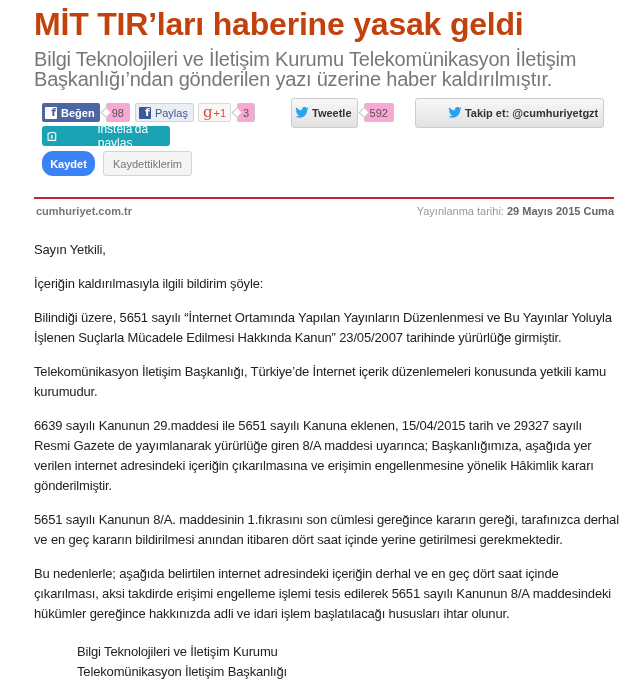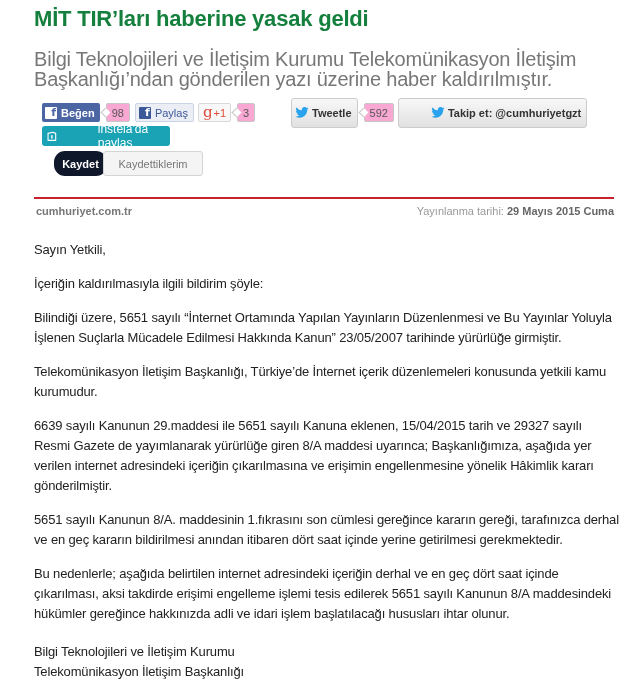--- a/index.html
+++ b/index.html
@@ -18,23 +18,23 @@
     .article {
       position: absolute;
       left: 34px;
       top: 0;
       width: 580px;
     }
     .title {
       position: absolute;
       left: 0;
       top: 6px;
-      font-size: 22px;
-      font-weight: bold;
-      color: #15803d;
+      font-size: 32px;
+      font-weight: bold;
+      color: #c2410c;
       letter-spacing: -0.2px;
       white-space: nowrap;
       margin: 0;
     }
     .subtitle {
       position: absolute;
       left: 0;
       top: 41px;
       width: 580px;
       font-size: 20px;
@@ -173,34 +173,33 @@
       margin-right: 6px;
     }
 
     .btn-kaydet {
       position: absolute;
       left: 42px;
       top: 151px;
       height: 25px;
       width: 53px;
       display: flex; align-items: center; justify-content: center;
-      background: #0f172a;
+      background: #3b82f6;
       border-radius: 11px;
       color: #fff;
       font-size: 11px;
       font-weight: bold;
       box-sizing: border-box;
-      margin-left: 12px;
     }
     .btn-kaydettiklerim {
       position: absolute;
       left: 103px;
       top: 151px;
       height: 25px;
-      width: 100px;
+      width: 89px;
       display: flex; align-items: center; justify-content: center;
       background: #f4f4f4;
       border: 1px solid #d4d4d4;
       border-radius: 3px;
       color: #777;
       font-size: 11px;
       box-sizing: border-box;
     }
 
     .red-rule {
@@ -272,21 +271,21 @@
 </div>
 
 <div class="social-row" style="left:291px;">
   <div class="btn-tw">
     <svg class="tw-bird" viewBox="0 0 24 20">
       <path fill="#2aa3ef" d="M24 2.4a9.8 9.8 0 0 1-2.8.8A4.9 4.9 0 0 0 23.3.4a9.8 9.8 0 0 1-3.1 1.2A4.9 4.9 0 0 0 11.8 6 14 14 0 0 1 1.7.9a4.9 4.9 0 0 0 1.5 6.6 4.9 4.9 0 0 1-2.2-.6 4.9 4.9 0 0 0 3.9 4.9 4.9 4.9 0 0 1-2.2.1 4.9 4.9 0 0 0 4.6 3.4A9.9 9.9 0 0 1 0 17.3 14 14 0 0 0 7.5 19.5c9.1 0 14-7.5 14-14v-.6A10 10 0 0 0 24 2.4z"></path>
     </svg>
     <span>Tweetle</span>
   </div>
   <div class="count-bubble">592</div>
-  <div class="btn-tw" style="margin-left:4px;padding-left:32px;">
+  <div class="btn-tw" style="margin-left:21px;padding-left:32px;">
     <svg class="tw-bird" viewBox="0 0 24 20">
       <path fill="#2aa3ef" d="M24 2.4a9.8 9.8 0 0 1-2.8.8A4.9 4.9 0 0 0 23.3.4a9.8 9.8 0 0 1-3.1 1.2A4.9 4.9 0 0 0 11.8 6 14 14 0 0 1 1.7.9a4.9 4.9 0 0 0 1.5 6.6 4.9 4.9 0 0 1-2.2-.6 4.9 4.9 0 0 0 3.9 4.9 4.9 4.9 0 0 1-2.2.1 4.9 4.9 0 0 0 4.6 3.4A9.9 9.9 0 0 1 0 17.3 14 14 0 0 0 7.5 19.5c9.1 0 14-7.5 14-14v-.6A10 10 0 0 0 24 2.4z"></path>
     </svg>
     <span>Takip et: @cumhuriyetgzt</span>
   </div>
 </div>
 
 <div class="btn-instela">
   <svg class="instela-icon" viewBox="0 0 14 14">
     <path d="M1.5 2.5 L8.5 1 L12.5 2.5 L12.5 12.5 L1.5 12.5 Z" fill="none" stroke="#fff" stroke-width="1.6" stroke-linejoin="round"></path>
@@ -306,17 +305,17 @@
 </div>
 
 <div class="body">
   <p>Sayın Yetkili,</p>
   <p>İçeriğin kaldırılmasıyla ilgili bildirim şöyle:</p>
   <p>Bilindiği üzere, 5651 sayılı  “İnternet Ortamında Yapılan Yayınların Düzenlenmesi ve Bu Yayınlar Yoluyla İşlenen Suçlarla Mücadele Edilmesi Hakkında Kanun”  23/05/2007 tarihinde yürürlüğe girmiştir.</p>
   <p>Telekomünikasyon İletişim Başkanlığı, Türkiye’de İnternet içerik düzenlemeleri konusunda yetkili kamu kurumudur.</p>
   <p>6639 sayılı Kanunun 29.maddesi ile 5651 sayılı Kanuna eklenen, 15/04/2015 tarih ve 29327 sayılı Resmi Gazete de yayımlanarak yürürlüğe giren 8/A maddesi uyarınca; Başkanlığımıza, aşağıda yer verilen internet adresindeki içeriğin çıkarılmasına ve erişimin engellenmesine yönelik Hâkimlik kararı gönderilmiştir.</p>
   <p>5651 sayılı Kanunun 8/A. maddesinin 1.fıkrasını son cümlesi gereğince kararın gereği, tarafınızca derhal ve en geç kararın bildirilmesi anından itibaren dört saat içinde yerine getirilmesi gerekmektedir.</p>
   <p>Bu nedenlerle; aşağıda belirtilen internet adresindeki içeriğin derhal ve en geç dört saat içinde çıkarılması, aksi takdirde erişimi engelleme işlemi tesis edilerek 5651 sayılı Kanunun 8/A maddesindeki hükümler gereğince hakkınızda adli ve idari işlem başlatılacağı hususları ihtar olunur.</p>
-  <p style="margin-top:18px;">
+  <p style="margin-top:18px;margin-left:43px;">
     <span>Bilgi Teknolojileri ve İletişim Kurumu</span><br>
     <span>Telekomünikasyon İletişim Başkanlığı</span>
   </p>
 </div>
 
 </body></html>

